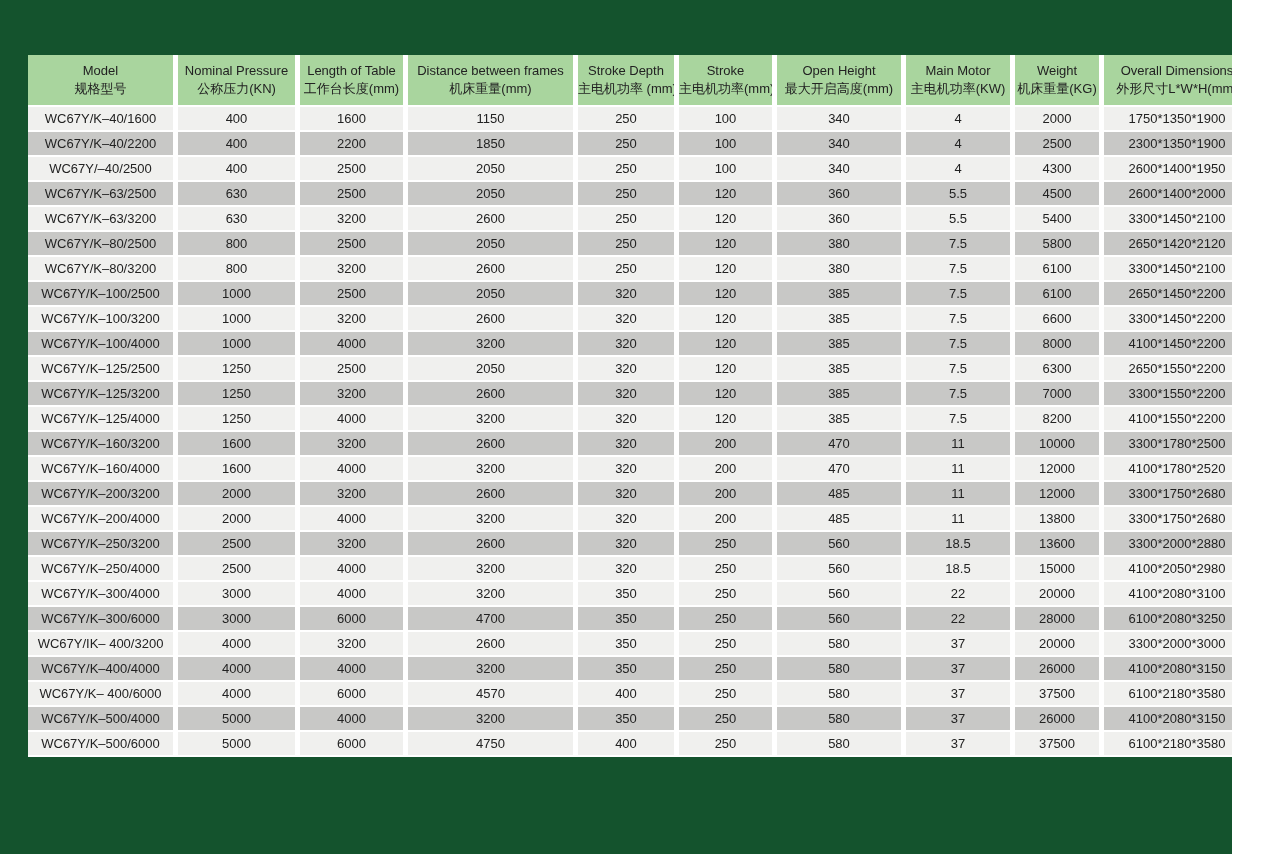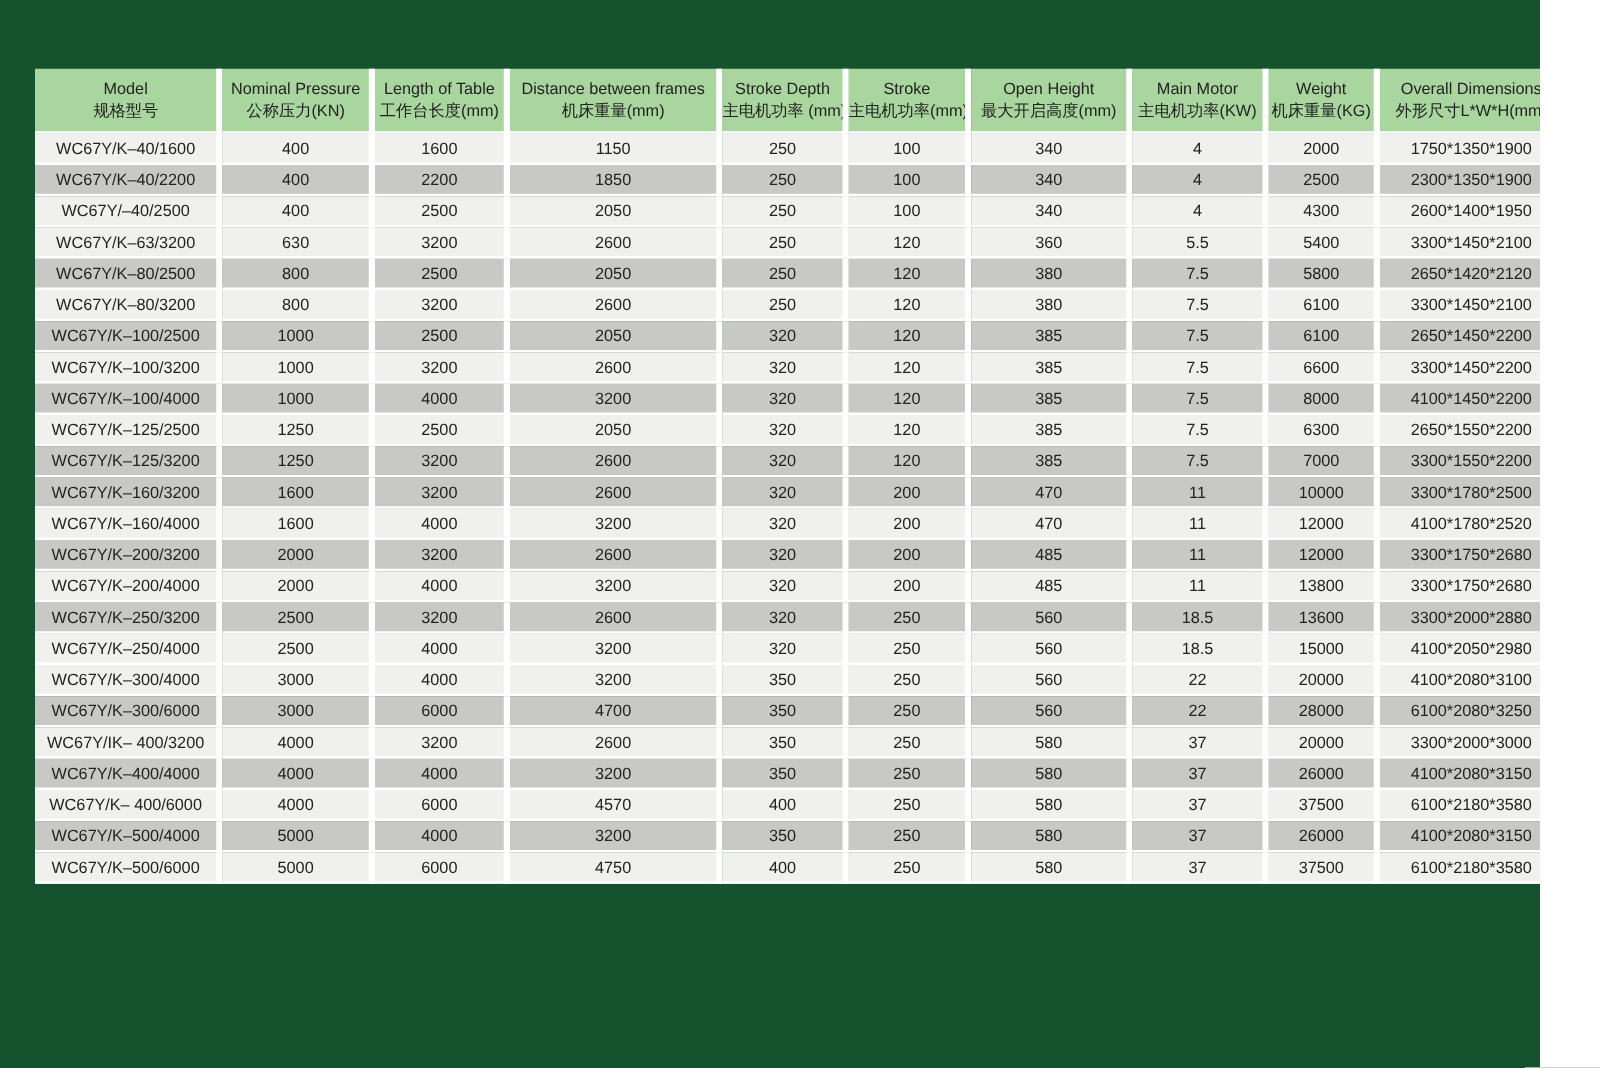--- a/index.html
+++ b/index.html
@@ -147,20 +147,32 @@
           <td>400</td>
           <td>2500</td>
           <td>2050</td>
           <td>250</td>
           <td>100</td>
           <td>340</td>
           <td>4</td>
           <td>4300</td>
           <td>2600*1400*1950</td>
         </tr>
+        <tr class="dark">
+          <td>WC67Y/K–63/2500</td>
+          <td>630</td>
+          <td>2500</td>
+          <td>2050</td>
+          <td>250</td>
+          <td>120</td>
+          <td>360</td>
+          <td>5.5</td>
+          <td>4500</td>
+          <td>2600*1400*2000</td>
+        </tr>
         <tr class="light">
           <td>WC67Y/K–63/3200</td>
           <td>630</td>
           <td>3200</td>
           <td>2600</td>
           <td>250</td>
           <td>120</td>
           <td>360</td>
           <td>5.5</td>
           <td>5400</td>
@@ -242,20 +254,32 @@
           <td>WC67Y/K–125/3200</td>
           <td>1250</td>
           <td>3200</td>
           <td>2600</td>
           <td>320</td>
           <td>120</td>
           <td>385</td>
           <td>7.5</td>
           <td>7000</td>
           <td>3300*1550*2200</td>
+        </tr>
+        <tr class="light">
+          <td>WC67Y/K–125/4000</td>
+          <td>1250</td>
+          <td>4000</td>
+          <td>3200</td>
+          <td>320</td>
+          <td>120</td>
+          <td>385</td>
+          <td>7.5</td>
+          <td>8200</td>
+          <td>4100*1550*2200</td>
         </tr>
         <tr class="dark">
           <td>WC67Y/K–160/3200</td>
           <td>1600</td>
           <td>3200</td>
           <td>2600</td>
           <td>320</td>
           <td>200</td>
           <td>470</td>
           <td>11</td>

